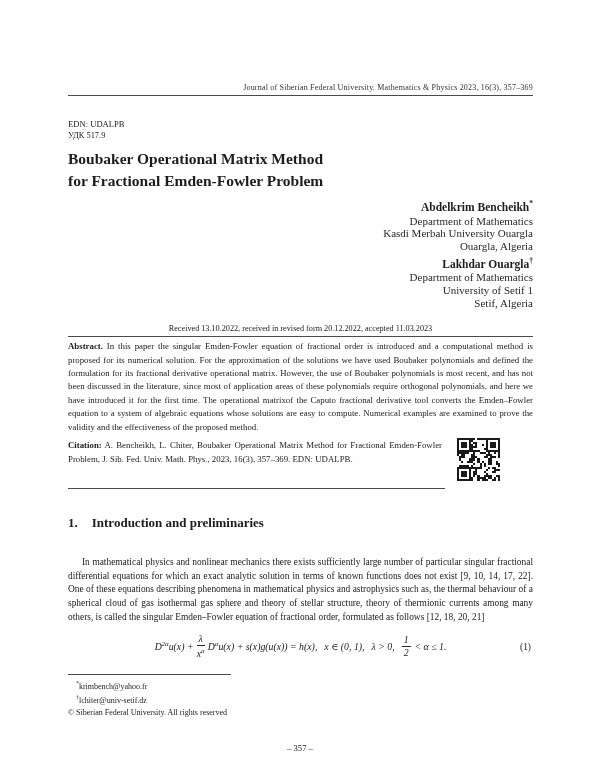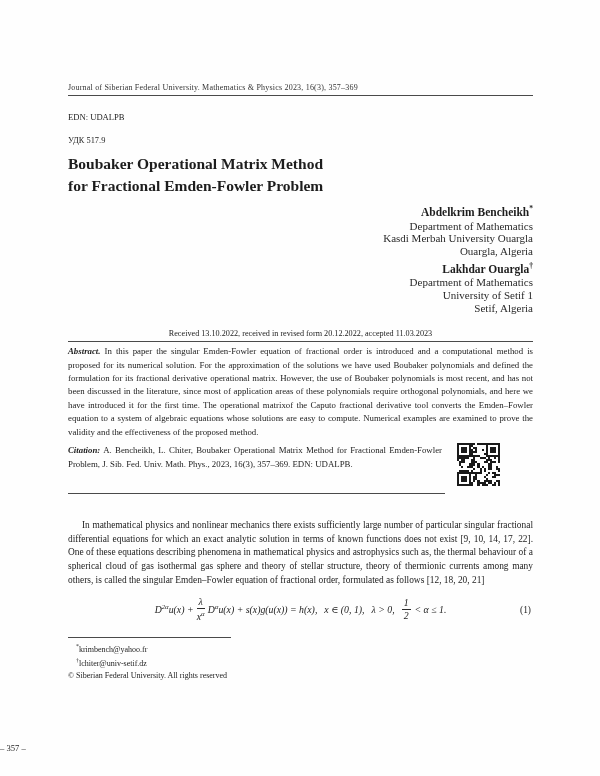--- a/index.html
+++ b/index.html
@@ -6,34 +6,34 @@
   .page {
     position:relative;
     width:600px; height:776px;
     background:#fefefe;
     box-sizing:border-box;
     padding:83px 67px 0 68px;
     font-family:"Liberation Serif","DejaVu Serif",serif;
     color:#222222;
     overflow:hidden;
   }
-  .journal-line { text-align:left; font-size:8px; letter-spacing:0.2px; color:#333; }
+  .journal-line { text-align:right; font-size:8px; letter-spacing:0.2px; color:#333; }
   .header-rule { border:0; border-top:1px solid #4a4a4a; margin:3px 0 0 0; }
-  .edn { margin-top:16px; font-size:8.6px; }
-  .udk { margin-top:14px; font-size:8.4px; }
+  .edn { margin-top:23px; font-size:8.6px; }
+  .udk { margin-top:2px; font-size:8.4px; }
   .title { margin-top:8px; font-size:15.5px; font-weight:bold; line-height:22px; color:#1d1d1d; }
   .authors { margin-top:4px; text-align:right; }
   .author-name { font-size:11.5px; font-weight:bold; line-height:16px; color:#1d1d1d; }
   .author-name sup { font-size:7.5px; }
   .affil { font-size:11px; line-height:12.6px; color:#2a2a2a; }
   .received { margin-top:15px; text-align:center; font-size:8.2px; }
   .abs-rule { border:0; border-top:1px solid #4a4a4a; margin:3px 0 0 0; }
   .abstract { margin-top:3px; font-size:8.8px; line-height:13.4px; text-align:justify; }
   .keywords { margin-top:1px; font-size:8.8px; line-height:13.4px; text-align:justify; }
-  .para-label { font-weight:bold;font-style:italic; }
+  .para-label { font-weight:bold; }
   .citation-row { margin-top:5px; position:relative; min-height:45px; }
   .cite-text { width:374px; font-size:8.8px; line-height:13.5px; text-align:justify; }
   .qr { position:absolute; left:389px; top:-1px; width:43px; height:43px; }
   .cite-rule { border:0; border-top:1px solid #4a4a4a; width:377px; margin:4px 0 0 0; }
   .section-h { margin-top:26px; font-size:13px; font-weight:bold; color:#1d1d1d; }
   .section-num { margin-right:14px; }
   .intro { margin-top:25px; font-size:9.4px; line-height:13.7px; text-align:justify; text-indent:14px; }
   .eq-row { margin-top:9px; position:relative; display:flex; align-items:center; justify-content:center;
             font-style:italic; font-size:9.8px; min-height:26px; }
   .eq-row sup { font-size:6.8px; }
@@ -41,21 +41,21 @@
   .frac { display:inline-block; vertical-align:middle; text-align:center; margin:0 3px; line-height:1.05; }
   .frac .num { display:block; border-bottom:1px solid #2a2a2a; padding:0 2px 1px; }
   .frac .den { display:block; padding-top:1px; }
   .gap { margin-left:7px; }
   .fgap { margin-left:7px; margin-right:4px; }
   .fn-rule { border:0; border-top:1px solid #4a4a4a; width:163px; margin:14px 0 0 0; }
   .fn { margin-top:3px; font-size:8px; line-height:11.5px; }
   .fn-line { padding-left:8px; }
   .fn-line sup { font-size:5.8px; }
   .copyright { font-size:8px; line-height:11.5px; margin-top:1px; }
-  .pagenum { position:absolute; left:0; right:0; bottom:23px; text-align:left; font-size:8.6px; }
+  .pagenum { position:absolute; left:0; right:0; bottom:23px; text-align:center; font-size:8.6px; }
 </style>
 </head>
 <body>
 
 <div class="page">
 
   <div class="journal-line">Journal of Siberian Federal University. Mathematics &amp; Physics 2023, 16(3), 357–369</div>
   <hr class="header-rule">
 
   <div class="edn">EDN: UDALPB</div>
@@ -231,20 +231,23 @@
         <rect x="14" y="0" width="7" height="7" fill="#1a1a1a"></rect>
         <rect x="15" y="1" width="5" height="5" fill="#fefefe"></rect>
         <rect x="16" y="2" width="3" height="3" fill="#1a1a1a"></rect>
         <rect x="0" y="14" width="7" height="7" fill="#1a1a1a"></rect>
         <rect x="1" y="15" width="5" height="5" fill="#fefefe"></rect>
         <rect x="2" y="16" width="3" height="3" fill="#1a1a1a"></rect>
       </svg>
   </div>
   <hr class="cite-rule">
 
+  <div class="section-h">
+    <span class="section-num">1.</span><span>Introduction and preliminaries</span>
+  </div>
 
   <div class="intro">In mathematical physics and nonlinear mechanics there exists sufficiently large number of particular singular fractional differential equations for which an exact analytic solution in terms of known functions does not exist [9, 10, 14, 17, 22]. One of these equations describing phenomena in mathematical physics and astrophysics such as, the thermal behaviour of a spherical cloud of gas isothermal gas sphere and theory of stellar structure, theory of thermionic currents among many others, is called the singular Emden–Fowler equation of fractional order, formulated as follows [12, 18, 20, 21]</div>
 
   <div class="eq-row">
     <span><span>D</span><sup>2α</sup><span>u(x) +</span></span>
     <span class="frac">
       <span class="num">λ</span>
       <span class="den"><span>x</span><sup>α</sup></span>
     </span>
     <span><span>D</span><sup>α</sup><span>u(x) + s(x)g(u(x)) = h(x),</span></span>

